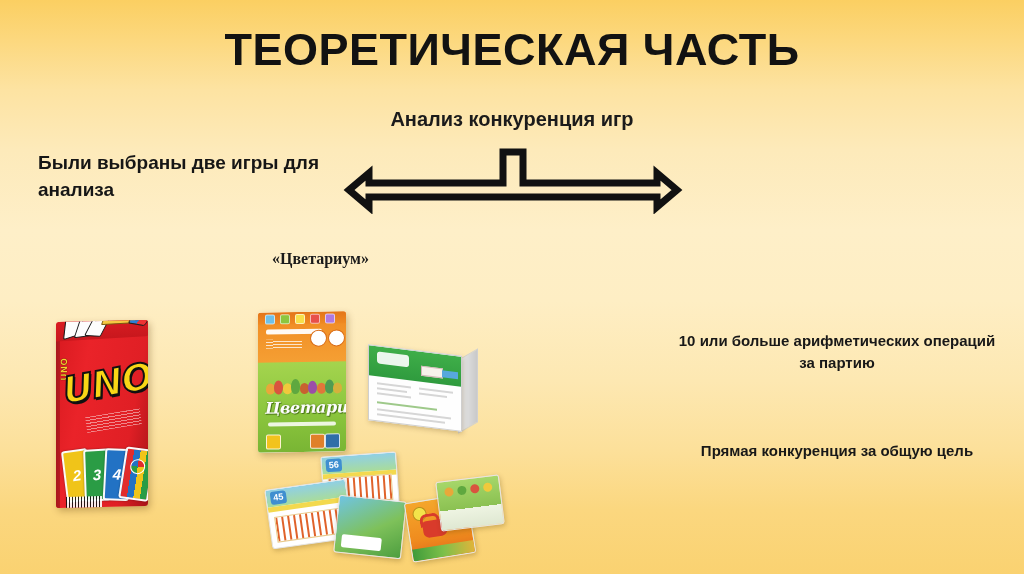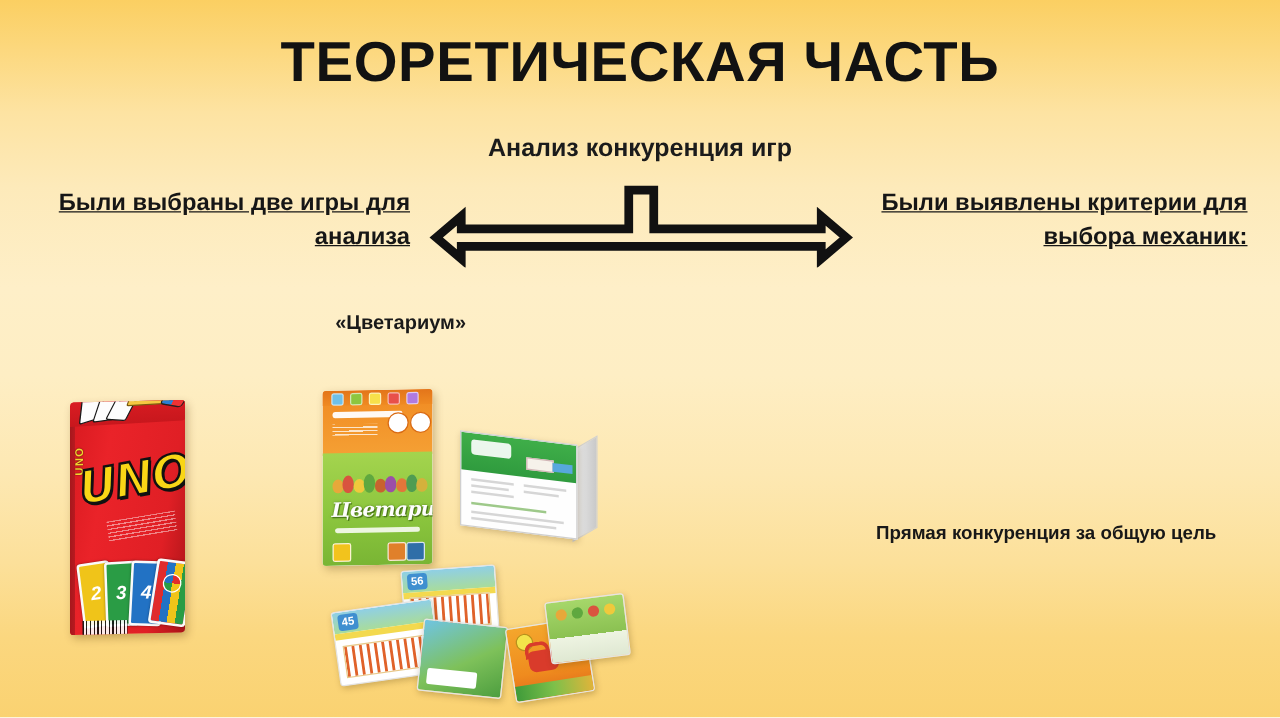--- a/index.html
+++ b/index.html
@@ -57,24 +57,23 @@
     position: absolute;
     left: 343px;
     top: 142px;
     width: 340px;
     height: 72px;
   }
 
   
   .side-block {
     position: absolute;
-    text-align: right;
+    text-align: left;
     color: #161616;
     line-height: 1.42;
-    text-decoration: underline;
   }
   #left-intro {
     left: 38px;
     top: 150px;
     width: 290px;
     font-size: 19px;
     font-weight: 600;
   }
   #right-intro {
     left: 690px;
@@ -88,32 +87,32 @@
     left: 672px;
     width: 330px;
     text-align: center;
     font-size: 15px;
     font-weight: 600;
     color: #181818;
     line-height: 1.45;
   }
   #criterion-0 { top: 281px; }
   #criterion-1 { top: 330px; }
-  #criterion-2 { top: 416px; text-align: center; }
+  #criterion-2 { top: 440px; text-align: center; }
 
   
   .game-caption {
     position: absolute;
     text-align: center;
     font-size: 16px;
     font-weight: 600;
     color: #1a1a1a;
   }
   #caption-uno { left: 45px; top: 250px; width: 150px; }
-  #caption-cvet { left: 238px; top: 250px; width: 165px; }
+  #caption-cvet { left: 238px; top: 250px; width: 165px; font-family: Liberation Serif, serif; }
 
   
   #uno-photo {
     position: absolute;
     left: 48px;
     top: 303px;
     width: 120px;
     height: 212px;
   }
   #uno-box {
@@ -568,22 +567,22 @@
                L 160 41 L 160 10 L 180 10 L 180 41
                L 314 41 L 314 31
                L 334 48
                L 314 65 L 314 55
                L 26 55 L 26 65 Z" fill="none" stroke="#111111" stroke-width="7" stroke-linejoin="miter"></path>
     </svg>
   </div>
 
   <div id="left-intro" class="side-block">Были выбраны две игры для анализа</div>
 
-  <div id="right-intro" class="side-block">Были выявлены критерии для выбора механик:</div>
-
+
+  <div class="criterion" id="criterion-1">10 или больше арифметических операций за партию</div>
   <div class="criterion" id="criterion-2">Прямая конкуренция за общую цель</div>
 
   <div class="game-caption" id="caption-cvet">«Цветариум»</div>
 
   <div id="uno-photo">
     <div id="uno-box">
       <div id="uno-spine"></div>
       <div id="spine-text">UNO</div>
 
       <div id="uno-flap">

